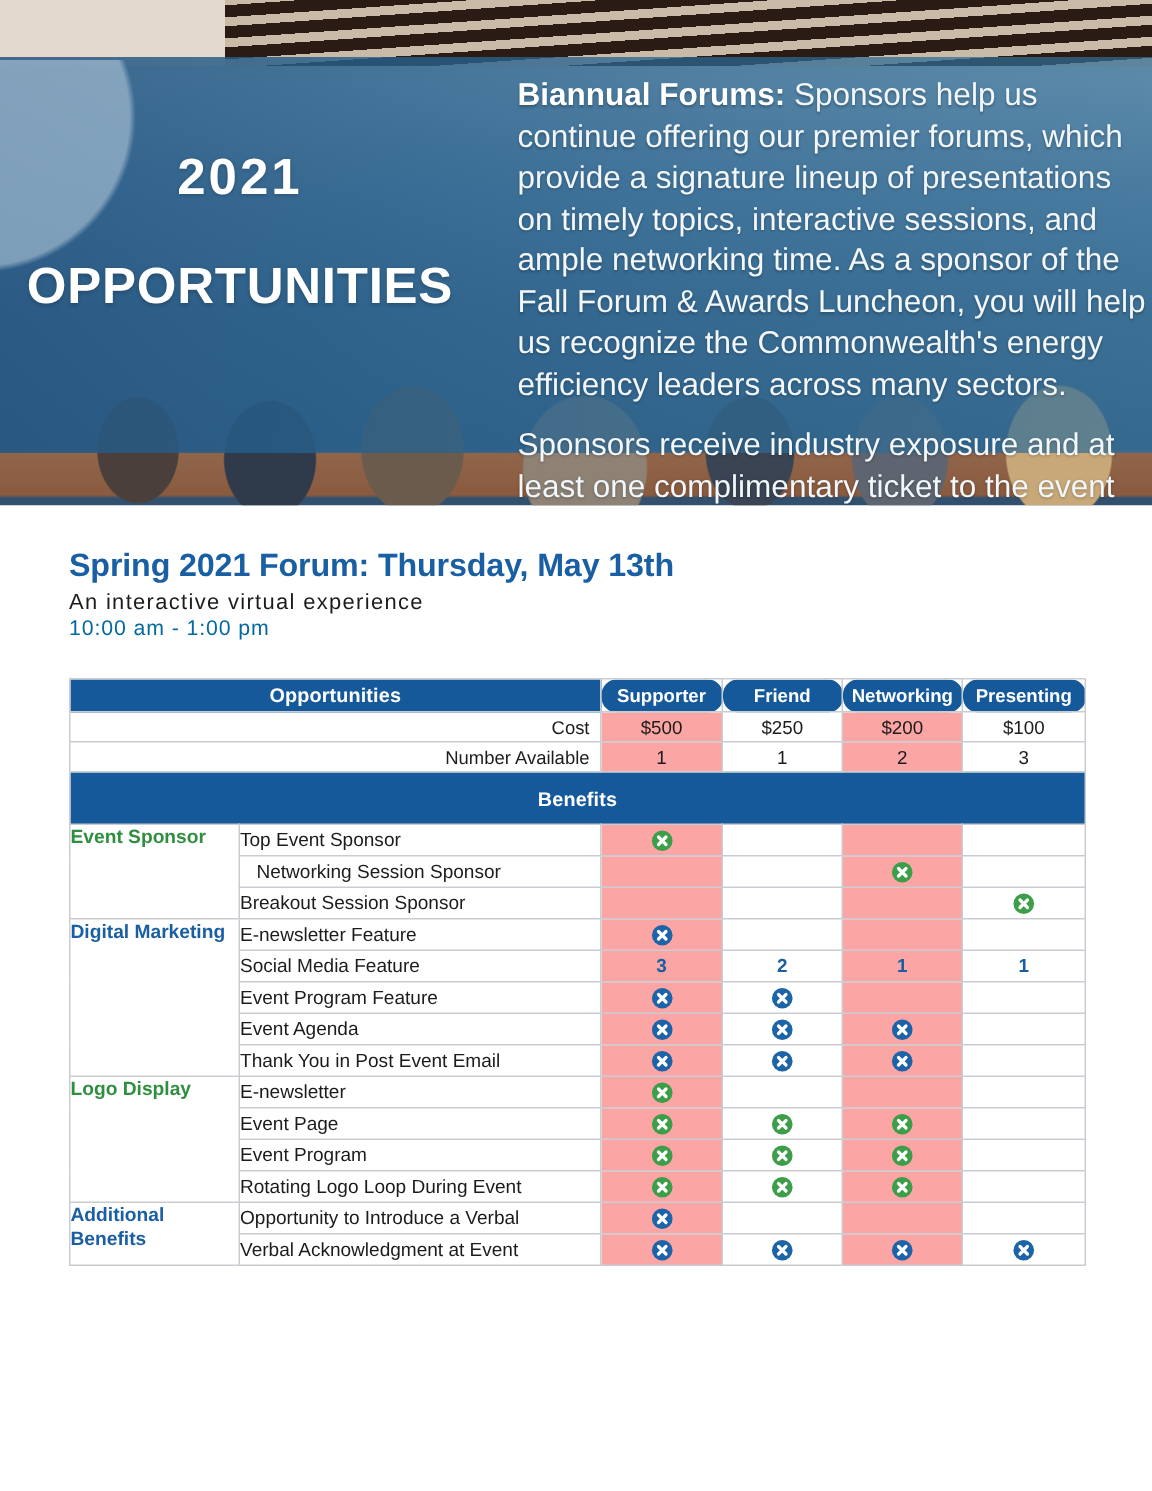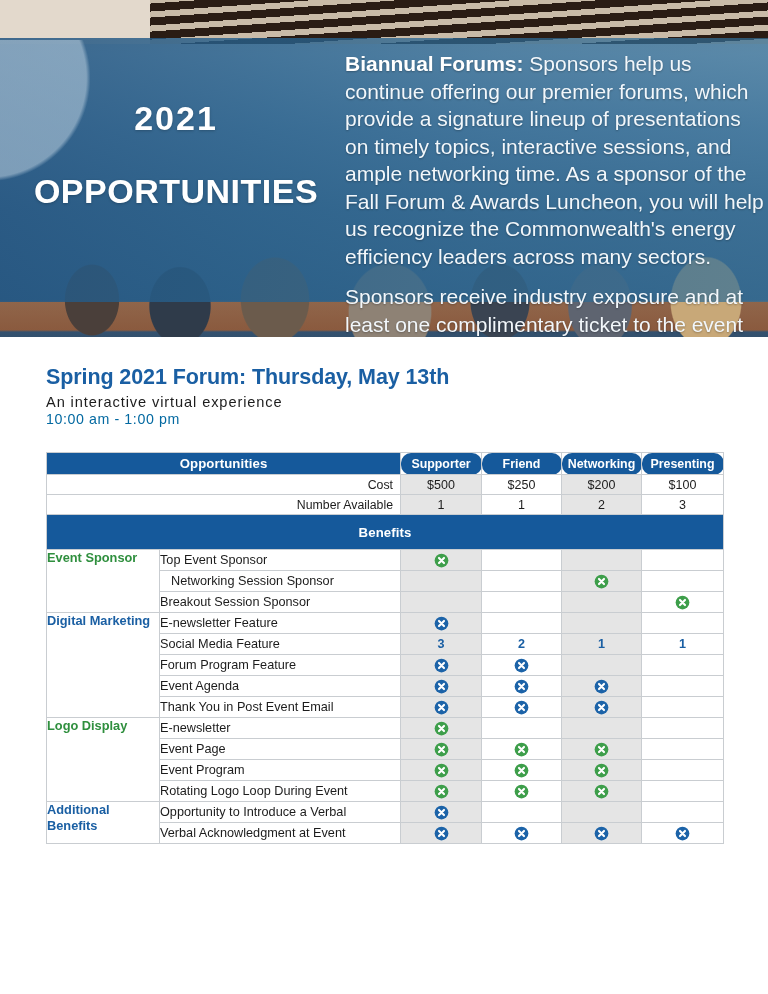--- a/index.html
+++ b/index.html
@@ -41,21 +41,21 @@
   }
   .hero-overlay {
     position:absolute; left:0; top:38px; width:768px; height:264px;
     background: linear-gradient(100deg, rgba(36,86,130,0.86) 0%, rgba(40,97,140,0.80) 35%, rgba(45,104,146,0.74) 62%, rgba(52,112,152,0.70) 100%);
   }
   .hero-overlay-curve {
     position:absolute; left:-30px; top:40px; width:170px; height:190px;
     background: radial-gradient(circle at 10% 20%, rgba(190,210,225,0.55) 0 46%, transparent 48%);
   }
   .hero-title {
-    position:absolute; left:16px; top:100px; width:320px;
+    position:absolute; left:0; top:100px; width:320px;
     text-align:center; color:#ffffff;
     font-weight:800; font-size:34px; line-height:1.08;
     letter-spacing:0.5px; text-transform:uppercase;
     text-shadow: 0 1px 3px rgba(0,0,0,0.22);
   }
   .hero-title .yr { display:block; letter-spacing:2px; }
   .hero-copy {
     position:absolute; left:329px; top:50px; width:420px;
     color:#f2f7fb; font-size:21px; line-height:1.31;
     text-shadow: 0 1px 2px rgba(0,0,0,0.28);
@@ -97,21 +97,21 @@
 
   .row { height:21px; }
   .cat {
     vertical-align:top; padding:4px 0 0 8px; font-weight:700; font-size:12.8px; line-height:1.22;
   }
   .cat.green { color:#2f8f3e; }
   .cat.blue  { color:#1a5fa3; }
   .opp { padding-left:7px; color:#1c1c1c; font-size:12.7px; white-space:nowrap; }
   .opp.indent { padding-left:11px; }
   .cell { text-align:center; vertical-align:middle; }
-  .tint { background:#e5e5e5; }
+  .tint { background:#fca5a5; }
 
   .mark { display:inline-block; width:15px; height:15px; vertical-align:middle; }
   .num { font-weight:700; font-size:12.6px; color:#1a5fa3; }
 </style>
 </head>
 <body>
 
 <div class="page">
 
   <div class="hero">
@@ -216,21 +216,21 @@
             <td class="cell"></td>
           </tr>
           <tr class="row">
             <td class="opp">Social Media Feature</td>
             <td class="cell tint"><span class="num">3</span></td>
             <td class="cell"><span class="num">2</span></td>
             <td class="cell tint"><span class="num">1</span></td>
             <td class="cell"><span class="num">1</span></td>
           </tr>
           <tr class="row">
-            <td class="opp">Forum Program Feature</td>
+            <td class="opp">Event Program Feature</td>
             <td class="cell tint"><span class="mark"><svg viewBox="0 0 24 24" width="15" height="15">
                   <circle cx="12" cy="12" r="11" fill="#1c63a8"></circle>
                   <path d="M8 8 L16 16 M16 8 L8 16" stroke="#ffffff" stroke-width="3.4" stroke-linecap="round"></path>
                 </svg></span></td>
             <td class="cell"><span class="mark"><svg viewBox="0 0 24 24" width="15" height="15">
                   <circle cx="12" cy="12" r="11" fill="#1c63a8"></circle>
                   <path d="M8 8 L16 16 M16 8 L8 16" stroke="#ffffff" stroke-width="3.4" stroke-linecap="round"></path>
                 </svg></span></td>
             <td class="cell tint"></td>
             <td class="cell"></td>

